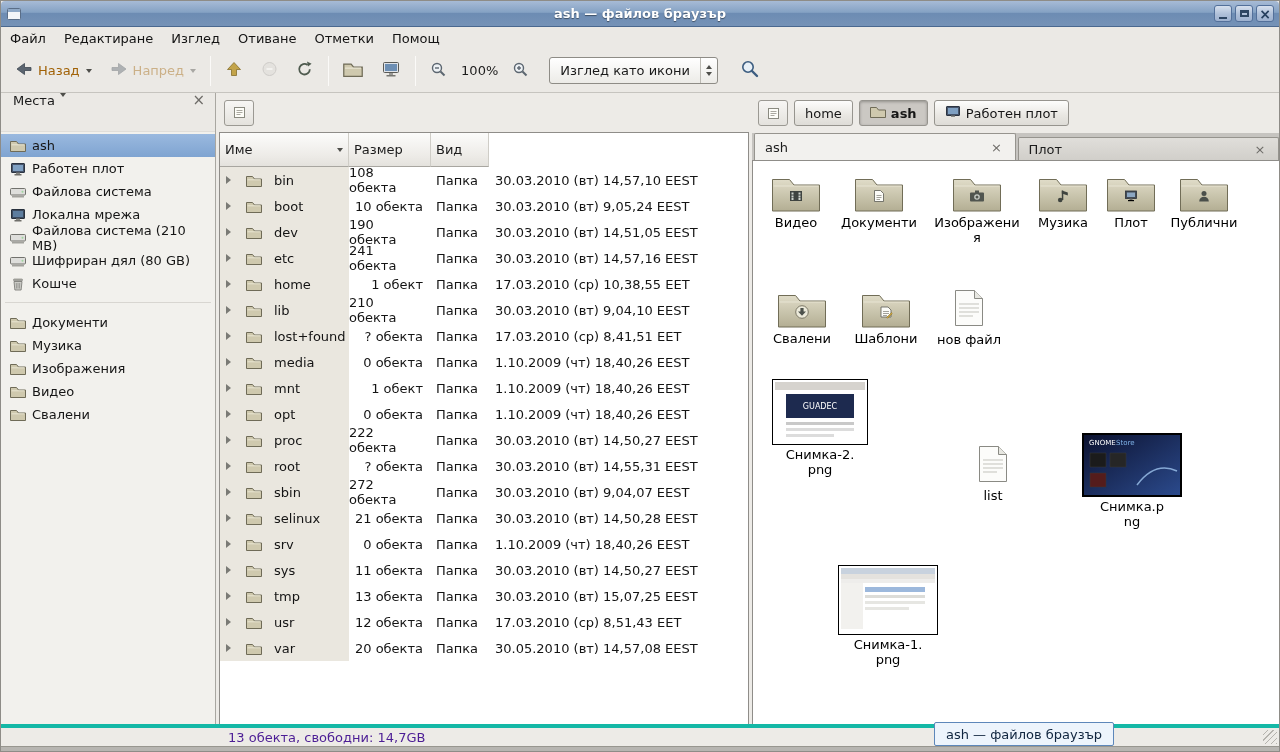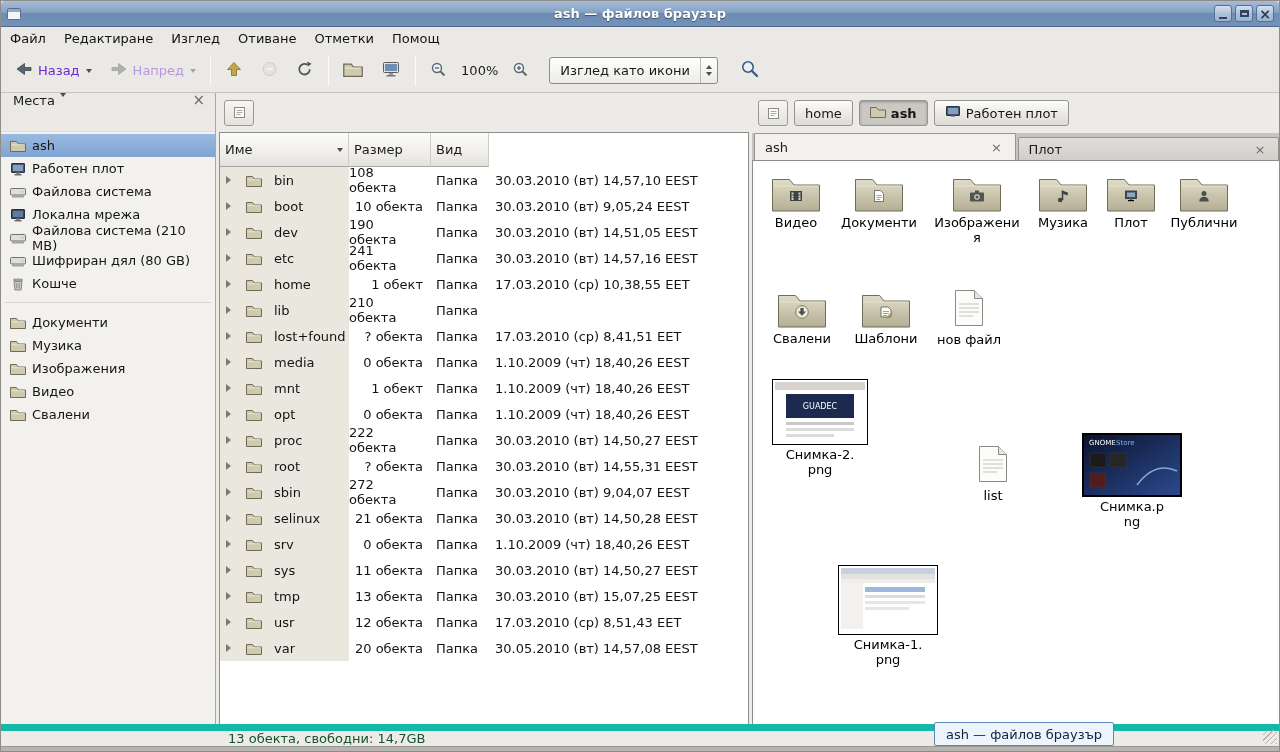--- a/index.html
+++ b/index.html
@@ -22,21 +22,21 @@
   .g-max{width:9px;height:7px;border:2px solid #2e4663;border-top-width:3px;}
   .g-close{font-size:14px;font-weight:bold;}
 
   
   .menubar{position:absolute;top:26px;left:0;right:0;height:22px;background:#ebe9e5;display:flex;align-items:center;}
   .menu-item{padding:2px 9px;color:#141414;}
 
   
   .toolbar{position:absolute;top:48px;left:0;right:0;height:44px;background:#ebe9e5;
     border-bottom:1px solid #c6c4bf;display:flex;align-items:center;padding:0 6px;gap:2px;}
-  .tbtn{display:flex;align-items:center;gap:5px;padding:5px 7px;border:1px solid transparent;border-radius:3px;color:#6d28d9;background:transparent;}
+  .tbtn{display:flex;align-items:center;gap:5px;padding:5px 7px;border:1px solid transparent;border-radius:3px;color:#a16207;background:transparent;}
   .tbtn.disabled{opacity:.42;}
   .chev{width:0;height:0;border-left:3.5px solid transparent;border-right:3.5px solid transparent;border-top:4px solid #4e4e4a;margin-left:1px;}
   .tsep{width:1px;height:30px;background:#c9c7c2;border-right:1px solid #fbfaf8;margin:0 4px;}
   .zoom-level{padding:0 4px;color:#1c1c1c;}
   .combo{display:flex;align-items:center;height:27px;background:linear-gradient(#ffffff,#ecebe7);
     border:1px solid #8e8c86;border-radius:3px;margin-left:10px;}
   .combo-label{padding:0 10px;}
   .combo-spin{width:17px;height:100%;border-left:1px solid #bbb9b3;display:flex;flex-direction:column;align-items:center;justify-content:center;gap:3px;}
   .spin-up{width:0;height:0;border-left:3.5px solid transparent;border-right:3.5px solid transparent;border-bottom:4px solid #4e4e4a;}
   .spin-dn{width:0;height:0;border-left:3.5px solid transparent;border-right:3.5px solid transparent;border-top:4px solid #4e4e4a;}
@@ -92,22 +92,22 @@
   .tab.active{height:27px;background:#f2f1ee;}
   .tab-close{margin-left:auto;width:16px;height:16px;display:flex;align-items:center;justify-content:center;color:#6e6c68;font-size:13px;border-radius:2px;}
   .icanvas{position:absolute;top:68px;left:0;right:1px;bottom:0;background:#fff;border-left:1px solid #8f8d89;overflow:hidden;}
   .iv-item{position:absolute;display:flex;flex-direction:column;align-items:center;gap:3px;}
   .iv-label{font-size:13px;color:#000;text-align:center;line-height:1.15;overflow-wrap:anywhere;max-width:86px;}
   .iv-label.narrow{max-width:72px;}
   .bigfolder{position:relative;width:50px;height:40px;display:block;}
   .emblem{position:absolute;left:50%;top:58%;transform:translate(-50%,-50%);display:flex;}
 
   
-  .statusbar{position:absolute;top:723px;left:0;right:0;height:22px;background:#edebe7;border-top:7px solid #14b8a6;
-    display:flex;align-items:center;padding-left:227px;color:#14532d;}
+  .statusbar{position:absolute;top:723px;left:0;right:0;height:22px;background:#edebe7;border-top:4px solid #14b8a6;
+    display:flex;align-items:center;padding-left:227px;color:#4c1d95;}
   .grip{position:absolute;right:2px;bottom:2px;width:14px;height:14px;
     background:repeating-linear-gradient(135deg,transparent 0 3px,#b5b3ae 3px 4px);}
   .panelstrip{position:absolute;top:745px;left:0;right:0;height:7px;background:#b7b5b1;border-top:1px solid #98968f;}
   .task-tip{position:absolute;left:933px;top:721px;height:24px;padding:0 11px;background:#edf4fc;border:1px solid #5d87ba;
     border-radius:2px;display:flex;align-items:center;color:#10253f;z-index:10;}
 </style>
 </head>
 <body>
 
 <div class="window">
@@ -453,20 +453,21 @@
                 <span style="display: flex;">
                   <svg width="16" height="13" viewBox="0 0 16 13">
                     <path d="M0.5 2.5 h6 l2 2.5 h7 v7.5 H0.5 z" fill="#cfc9ae" stroke="#6f6b57"></path>
                     <path d="M1.5 5.8 H14.5" stroke="#e9e5d2"></path>
                   </svg>
                 </span>
                 <span>lib</span>
               </div>
               <div class="tc size">210 обекта</div>
               <div class="tc type">Папка</div>
+              <div class="tc date">30.03.2010 (вт) 9,04,10 EEST</div>
             </div>
             <div class="trow">
               <div class="tc name">
                 <span class="expander"></span>
                 <span style="display: flex;">
                   <svg width="16" height="13" viewBox="0 0 16 13">
                     <path d="M0.5 2.5 h6 l2 2.5 h7 v7.5 H0.5 z" fill="#cfc9ae" stroke="#6f6b57"></path>
                     <path d="M1.5 5.8 H14.5" stroke="#e9e5d2"></path>
                   </svg>
                 </span>

